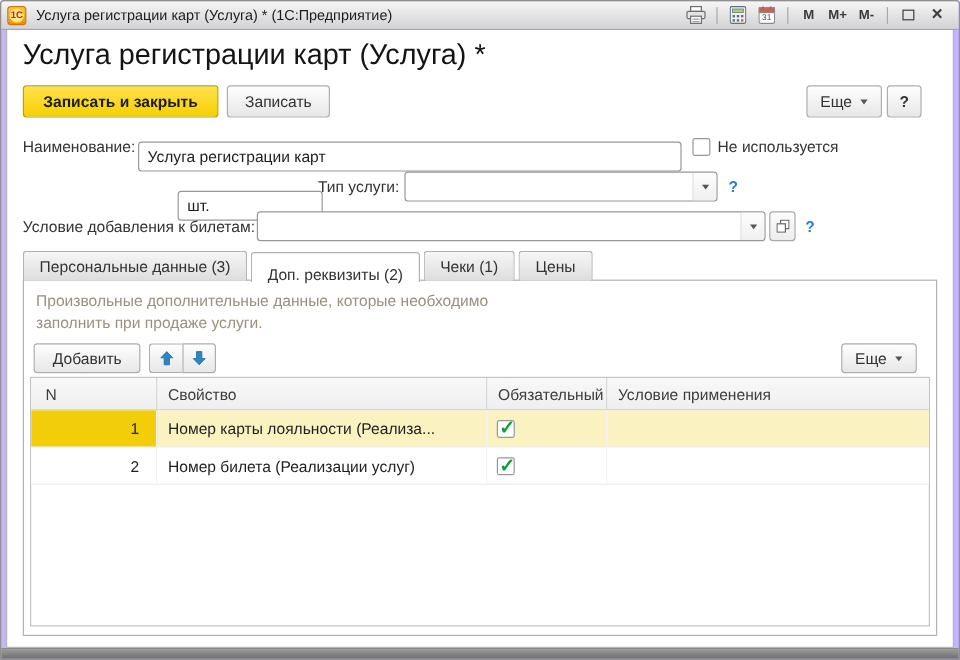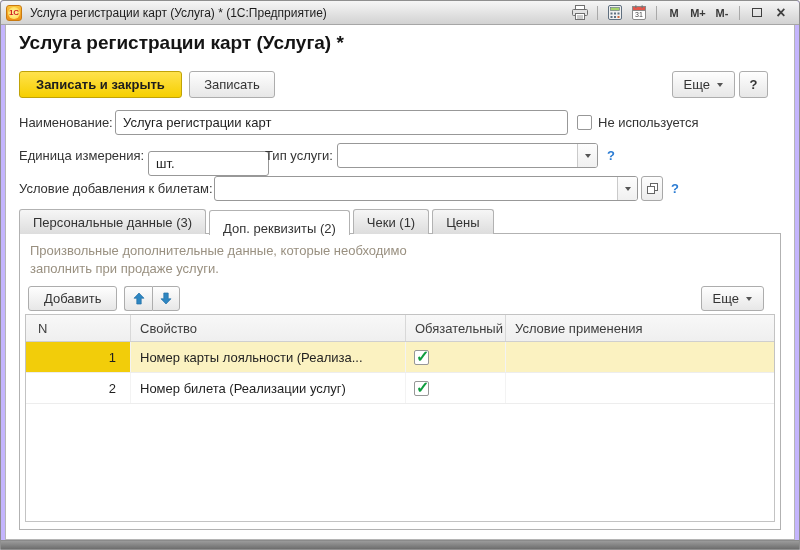--- a/index.html
+++ b/index.html
@@ -41,21 +41,21 @@
   .close-glyph { font-size:16px; font-weight:bold; color:#3f3f3f; line-height:16px; }
 
   
   .wbody {
     position:absolute; top:24px; left:4px; right:4px; bottom:9px;
     background:#fff; border:1px solid #b5b5b5; border-top:none;
   }
   .bottom-strip { position:absolute; left:0; right:0; bottom:0; height:9px;
     background:linear-gradient(#9b9b9b,#6e6e6e); border-top:1px solid #8a8a8a; }
 
-  .page-title { position:absolute; left:13px; top:7px; font-size:19px; color:#141414; white-space:nowrap;font-weight:bold; }
+  .page-title { position:absolute; left:13px; top:7px; font-size:24px; color:#141414; white-space:nowrap; }
 
   
   .btn {
     display:inline-flex; align-items:center; justify-content:center;
     background:linear-gradient(#fefefe,#e7e7e7);
     border:1px solid #adadad; border-radius:3px;
     color:#333; font-size:13px; white-space:nowrap; cursor:default;
   }
   .btn-primary {
     background:linear-gradient(#ffe24d, var(--accent-yellow, #f6cf00));
@@ -66,21 +66,21 @@
 
   .cmd-save-close { position:absolute; left:13px; top:46px; height:27px; padding:0 16px; }
   .cmd-save { position:absolute; left:183px; top:46px; height:27px; width:86px; }
   .cmd-more { position:absolute; right:59px; top:46px; height:27px; padding:0 11px; }
   .cmd-help { position:absolute; right:26px; top:46px; height:27px; width:29px; font-weight:bold; }
 
   
   .flabel { position:absolute; height:25px; line-height:25px; color:#333; white-space:nowrap; }
   .tf {
     position:absolute; height:25px; border:1px solid #989898; border-radius:3px;
-    background:#fff; font:13px "Liberation Sans", sans-serif; padding:0 7px; color:#1e1e1e;
+    background:#fff; font:13px "Liberation Sans", sans-serif; padding:0 7px; color:#1e1e1e;margin-top:8px;
   }
   .combo { position:absolute; height:25px; border:1px solid #989898; border-radius:3px; background:#fff; }
   .combo input { position:absolute; inset:0; border:none; outline:none; background:transparent;
     font:13px "Liberation Sans", sans-serif; padding:0 24px 0 7px; }
   .combo-arrow { position:absolute; right:0; top:0; bottom:0; width:20px;
     border-left:1px solid #cacaca; display:flex; align-items:center; justify-content:center;
     background:linear-gradient(#fdfdfd,#f0f0f0); border-radius:0 2px 2px 0; }
   .combo-arrow i { width:0; height:0; border-left:3.5px solid transparent; border-right:3.5px solid transparent; border-top:4px solid #555; }
   .sq-btn { position:absolute; height:25px; width:22px; display:flex; align-items:center; justify-content:center;
     background:linear-gradient(#fdfdfd,#ededed); border:1px solid #a8a8a8; border-radius:3px; }
@@ -199,21 +199,20 @@
         <span>Еще</span>
         <i class="caret"></i>
       </button>
     <button class="btn cmd-help">?</button>
 
     <div class="flabel" style="left:13px; top:85px;">Наименование:</div>
     <input class="tf" style="left: 109px; top: 85px; width: 453px;" value="Услуга регистрации карт">
     <div class="cb cb-abs" style="left:571px; top:90px;"></div>
     <div class="flabel" style="left:592px; top:85px;">Не используется</div>
 
-    <div class="flabel" style="left:13px; top:118px;">Единица измерения:</div>
     <input class="tf" style="left: 142px; top: 126px; width: 121px;" value="шт.">
     <div class="flabel" style="left:259px; top:118px;">Тип услуги:</div>
     <div class="combo" style="left:331px; top:118px; width:261px;">
       <input value="" style="">
       <div class="combo-arrow">
           <i></i>
         </div>
     </div>
     <div class="help-link" style="left:601px; top:118px;">?</div>
 

